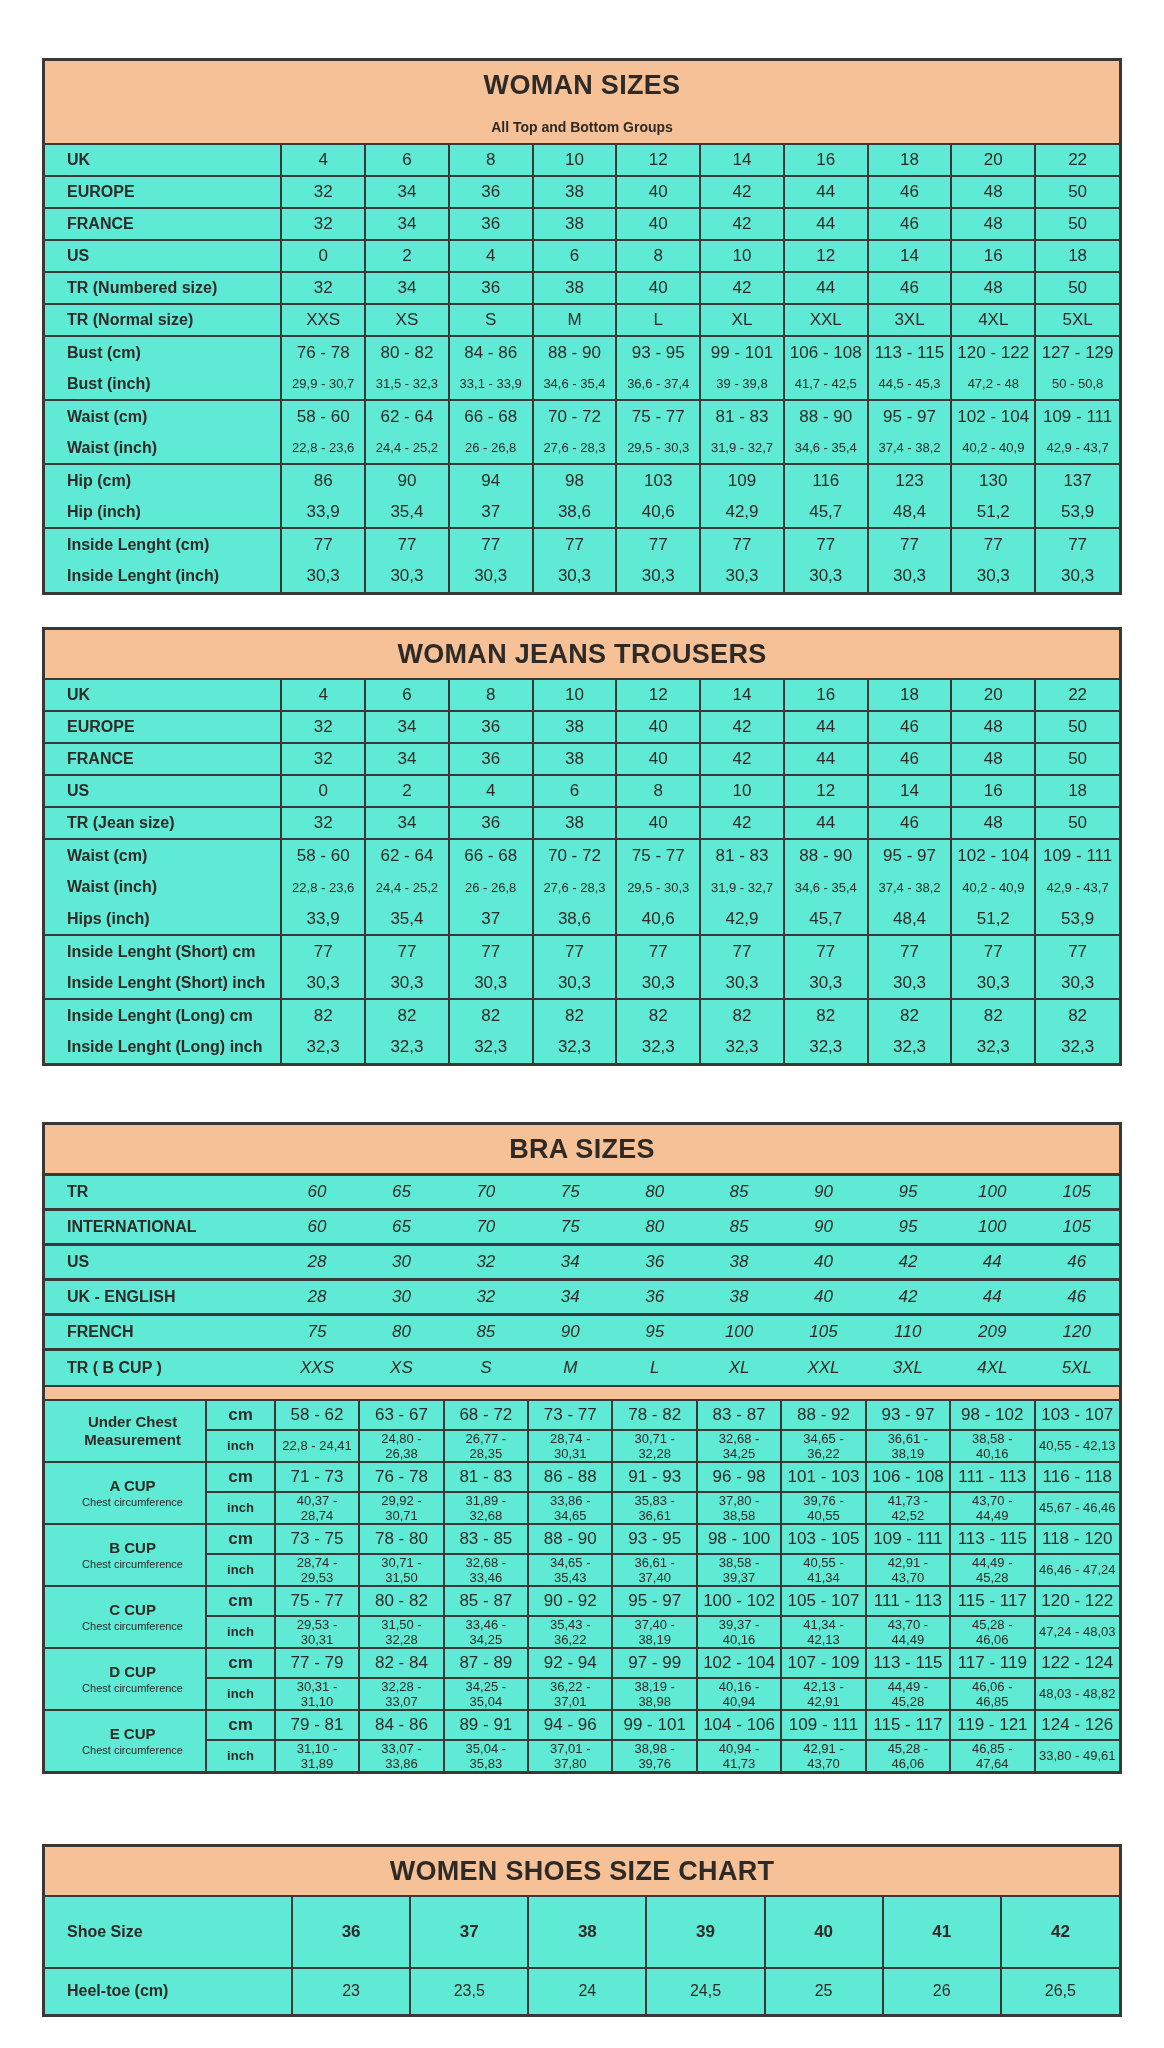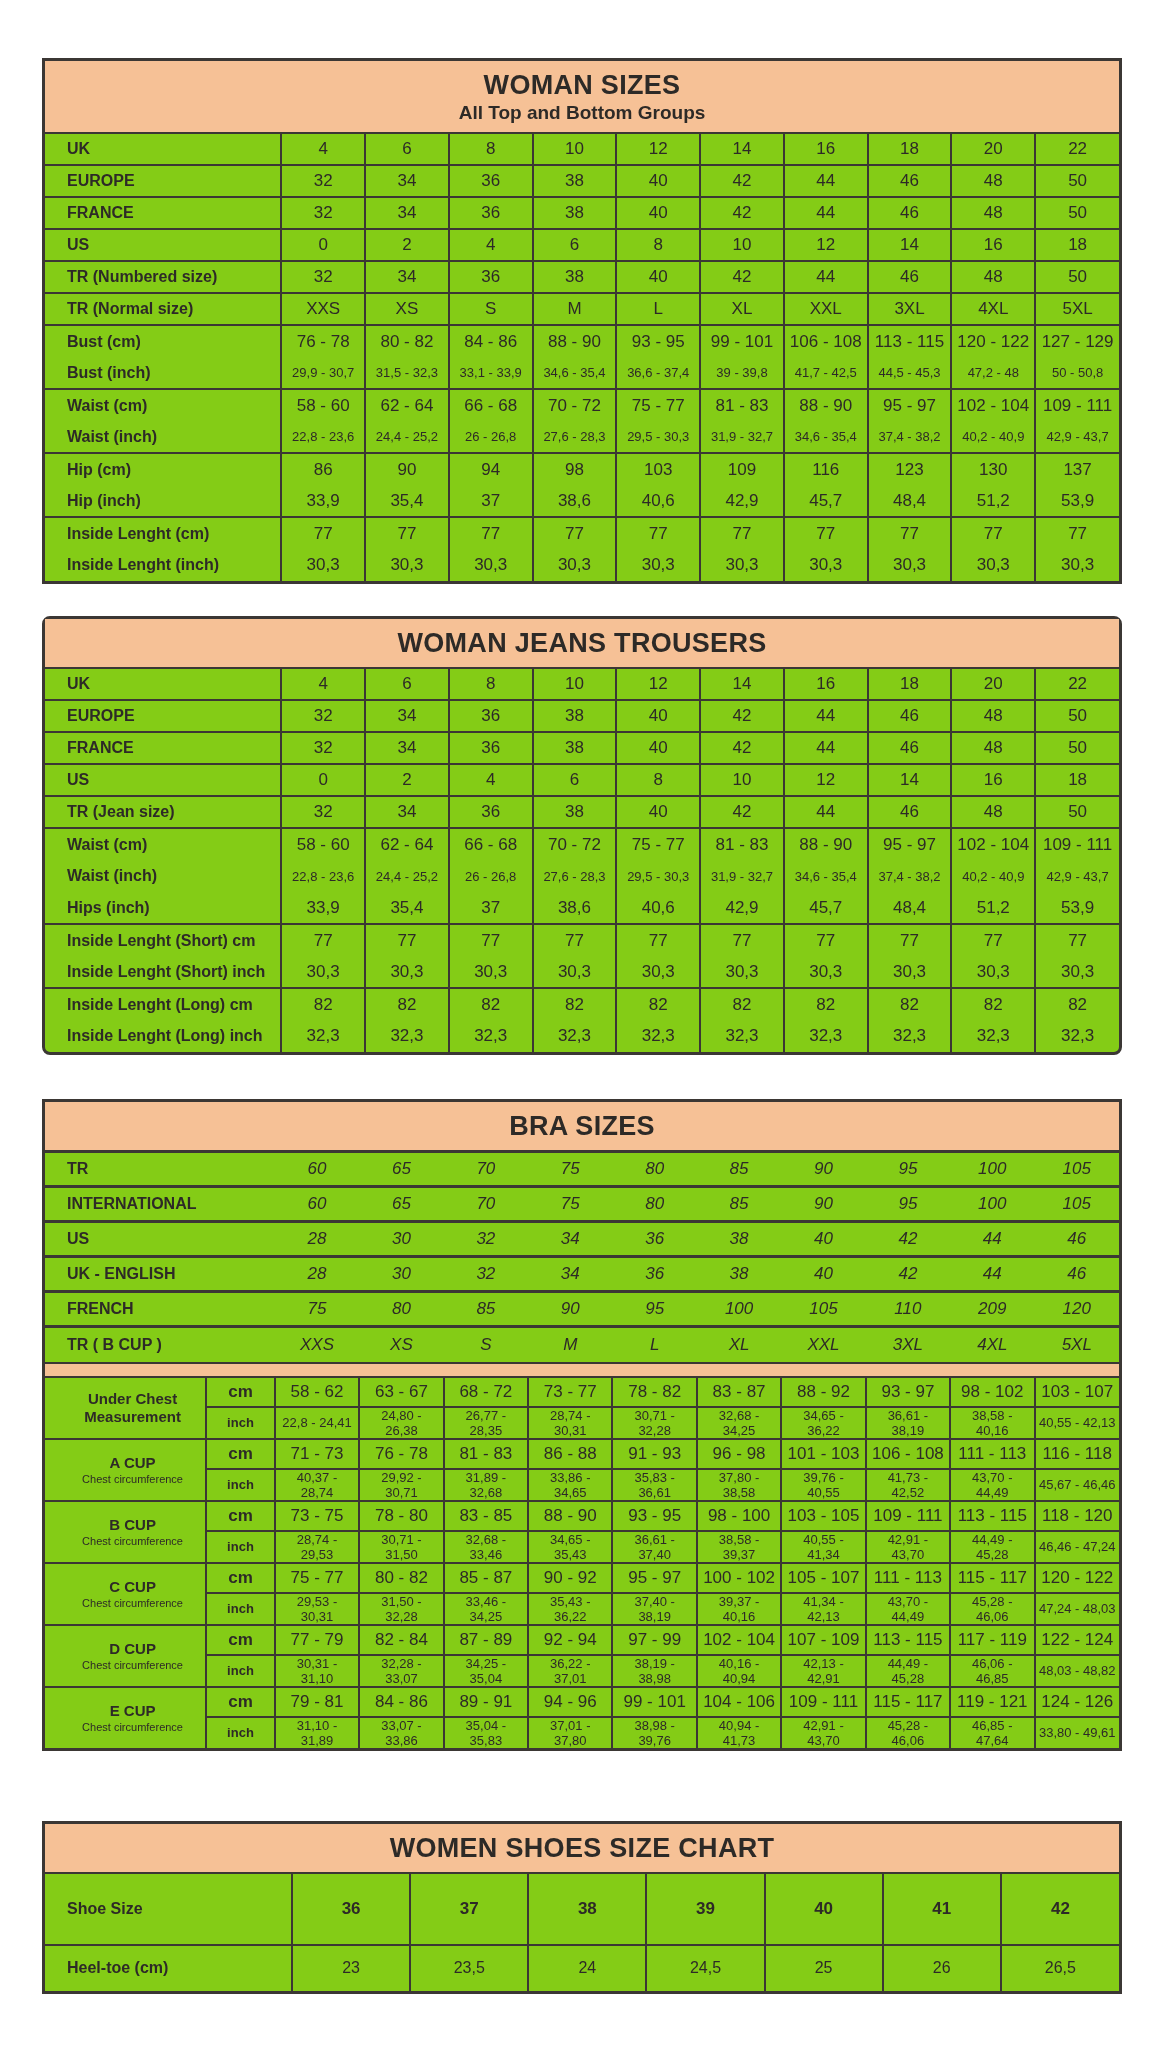--- a/index.html
+++ b/index.html
@@ -8,27 +8,27 @@
     --ink:#2d2a27;
   }
   *{ box-sizing:border-box; }
   html,body{ margin:0; padding:0; }
   body{
     width:1164px; min-height:2048px; background:#ffffff;
     font-family:"Liberation Sans","DejaVu Sans",sans-serif;
     color:var(--ink);
   }
   .sheet{ padding:58px 42px 46px; }
-  .tbl{ border:3px solid var(--line); background:#84cc16; }
+  .tbl{ border:3px solid var(--line); background:#5eead4; }
   .gap-s{ margin-bottom:32px; }
-  .gap-m{ margin-bottom:44px;border-radius:8px; }
+  .gap-m{ margin-bottom:56px; }
   .gap-l{ margin-bottom:70px; }
   .title-bar{ background:var(--accent); text-align:center; padding:9px 4px 8px; }
   .tbl-title{ font-weight:bold; font-size:27px; letter-spacing:.3px; }
-  .tbl-subtitle{ font-weight:bold; font-size:19px; margin-top:1px; }
+  .tbl-subtitle{ font-weight:bold; font-size:14px; margin-top:18px; }
   table.grid{ width:100%; border-collapse:collapse; table-layout:fixed; }
   .grid td{ padding:0 3px; text-align:center; font-size:17px; height:32px; overflow:hidden; }
   .grid td.row-label{ text-align:left; padding-left:22px; font-weight:bold; font-size:16px; }
   .grid tr.gs td{ border-top:2px solid var(--line); }
   .grid td.vcol{ border-left:2px solid var(--line); }
   .grid tr.small td.vcol{ font-size:13px; }
   
   .nov td.vcol{ border-left:none;font-style:italic; }
   .bra-top td{ height:35px; }
   .bra-top tr.gs td{ border-top:3px solid var(--line); }

